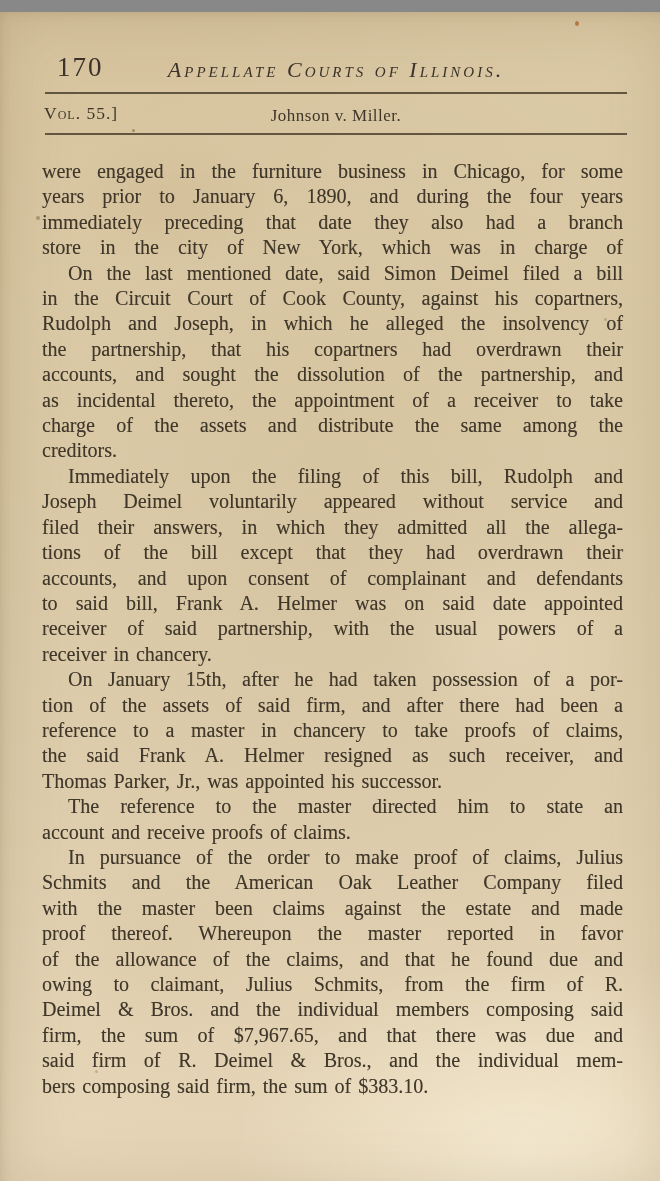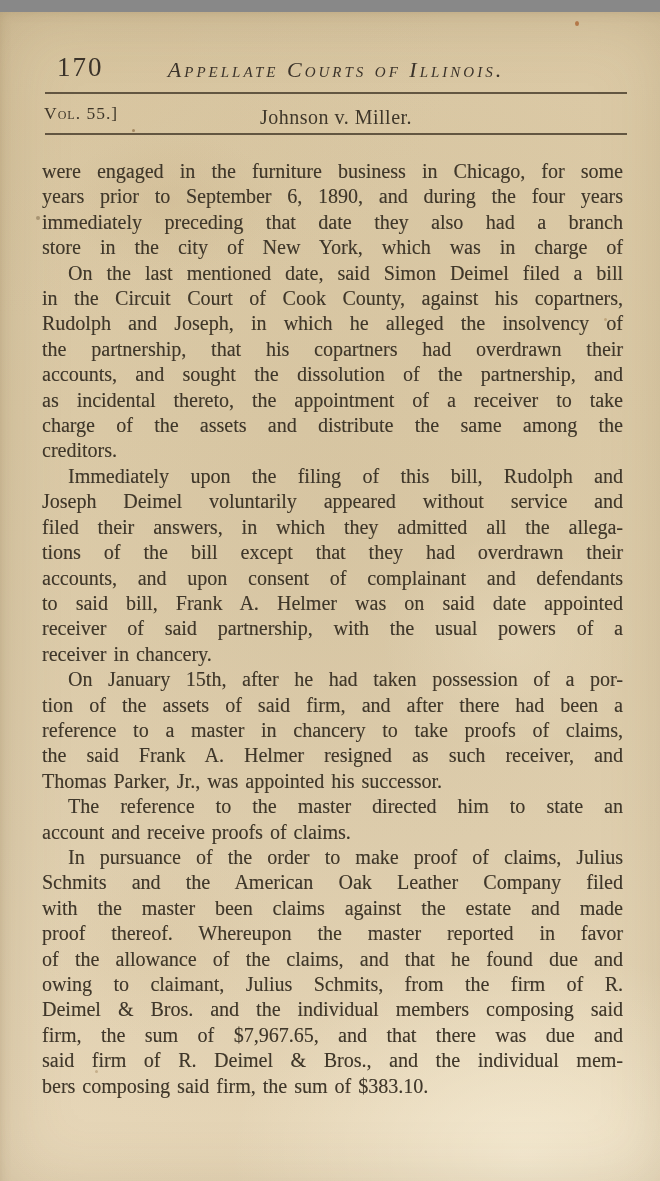--- a/index.html
+++ b/index.html
@@ -55,21 +55,21 @@
   .rule-top { top: 80px; }
   .rule-bottom { top: 121px; }
   .volume {
     position: absolute; left: 44px; top: 91px;
     font-variant: small-caps;
     font-size: 17.5px; letter-spacing: 1px;
   }
   .case {
     position: absolute; left: 45px; top: 94px; width: 582px;
     text-align: center;
-    font-size: 20px; letter-spacing: 0.5px;
+    font-size: 17px; letter-spacing: 0.5px;
   }
 
   .body-text {
     position: absolute; left: 42px; top: 147px; width: 581px;
     font-size: 20px; line-height: 25.4px;
     word-spacing: 2px;
     text-shadow: 0.3px 0.3px 0 rgba(62,52,36,0.35);
   }
   .para { margin: 0; }
   .tline {
@@ -101,21 +101,21 @@
   <div class="rule rule-top"></div>
 
   <div class="volume">Vol. 55.]</div>
   <div class="case">Johnson v. Miller.</div>
 
   <div class="rule rule-bottom"></div>
 
   <div class="body-text">
       <div class="para">
         <div class="tline first">were engaged in the furniture business in Chicago, for some</div>
-        <div class="tline">years prior to September 6, 1890, and during the four years</div>
+        <div class="tline">years prior to January 6, 1890, and during the four years</div>
         <div class="tline">immediately preceding that date they also had a branch</div>
         <div class="tline">store in the city of New York, which was in charge of</div>
       </div>
       <div class="para indent">
         <div class="tline first">On the last mentioned date, said Simon Deimel filed a bill</div>
         <div class="tline">in the Circuit Court of Cook County, against his copartners,</div>
         <div class="tline">Rudolph and Joseph, in which he alleged the insolvency of</div>
         <div class="tline">the partnership, that his copartners had overdrawn their</div>
         <div class="tline">accounts, and sought the dissolution of the partnership, and</div>
         <div class="tline">as incidental thereto, the appointment of a receiver to take</div>

